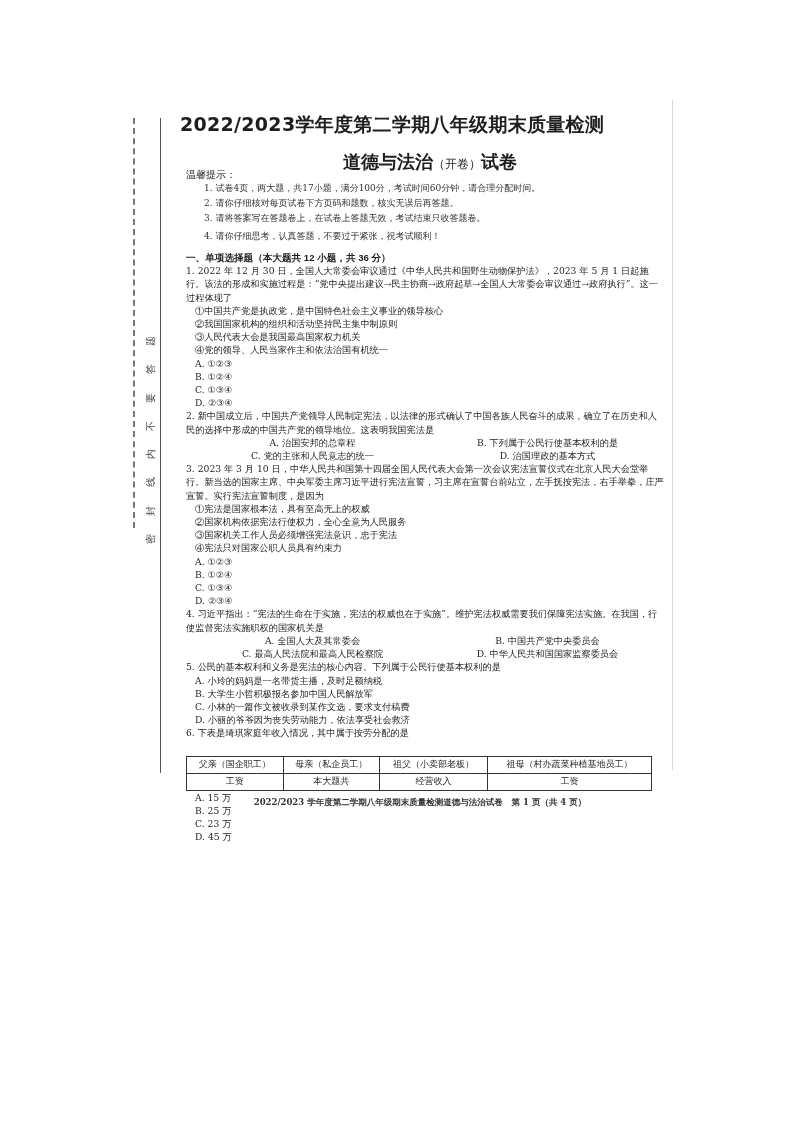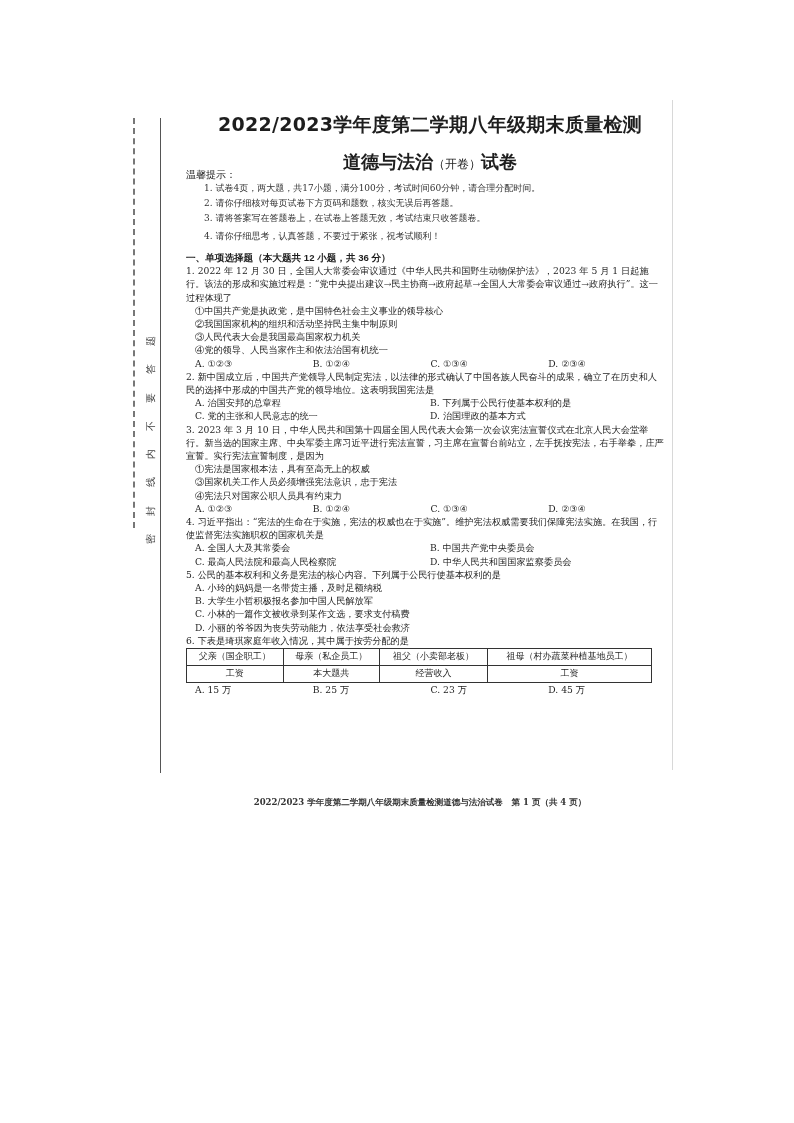--- a/index.html
+++ b/index.html
@@ -9,37 +9,37 @@
   .binding-dash { position:absolute; left:133px; top:118px; width:0; height:410px;
                   border-left:2px dashed #777; }
   .binding-line { position:absolute; left:160px; top:118px; width:0; height:655px;
                   border-left:1.5px solid #555; }
   .binding-text { position:absolute; left:144px; top:335px; width:14px; height:210px;
                   display:flex; flex-direction:column-reverse; justify-content:space-between;
                   align-items:center; font-size:10px; color:#444; }
   .binding-text span { transform:rotate(-90deg); display:block; line-height:12px; }
   .right-edge { position:absolute; left:672px; top:100px; width:0; height:670px;
                 border-left:1.5px solid #d8d8d8; }
-  .title1 { position:absolute; left:180px; top:112px; width:500px; text-align:center;
+  .title1 { position:absolute; left:180px; top:112px; width:500px; 
             font-size:19px; font-weight:bold; font-family:"DejaVu Sans", sans-serif; letter-spacing:0.3px; }
   .title2 { position:absolute; left:180px; top:150px; width:500px; text-align:center;
             font-size:18px; font-weight:bold; font-family:"DejaVu Sans", sans-serif; }
   .title2 .small { font-size:12px; font-weight:normal; }
   .notice-head { position:absolute; left:186px; top:168px; font-size:10px; font-weight:normal; }
   .notice { position:absolute; left:204px; font-size:9px; color:#333; white-space:nowrap; }
   .content { position:absolute; left:186px; top:251px; width:480px; font-size:9.2px; line-height:13.2px; }
   .section-head { font-weight:bold; font-family:Liberation Sans, sans-serif; font-size:9.6px; }
   .q { margin:0; }
   .q .text { padding-left:0; }
   .indent { padding-left:9px; }
-  .opts4 { display:flex; padding-left:9px; }
+  .opts4 { display:flex; padding-left:9px;flex-direction:column; }
   .opts4 span { width:118px; }
-  .opts2 { display:flex; flex-wrap:wrap; padding-left:9px; }
+  .opts2 { display:flex; flex-wrap:wrap; padding-left:9px;text-align:center; }
   .opts2 span { width:235px; }
-  table.income { border-collapse:collapse; margin-top:1px; width:466px; font-size:9px; }
+  table.income { border-collapse:collapse; margin-top:16px; width:466px; font-size:9px; }
   table.income td { border:1px solid #333; text-align:center; height:16px; padding:0 2px; white-space:nowrap; }
   .footer { position:absolute; left:180px; top:797px; width:480px; text-align:center; font-size:8.5px; color:#333; font-weight:bold; }
 </style>
 </head>
 <body>
 
 <div class="page">
 
   <div class="binding-dash"></div>
   <div class="binding-line"></div>
@@ -89,20 +89,21 @@
         <span>A. 治国安邦的总章程</span>
         <span>B. 下列属于公民行使基本权利的是</span>
         <span>C. 党的主张和人民意志的统一</span>
         <span>D. 治国理政的基本方式</span>
       </div>
     </div>
 
     <div class="q">
       <div class="text">3. 2023 年 3 月 10 日，中华人民共和国第十四届全国人民代表大会第一次会议宪法宣誓仪式在北京人民大会堂举行。新当选的国家主席、中央军委主席习近平进行宪法宣誓，习主席在宣誓台前站立，左手抚按宪法，右手举拳，庄严宣誓。实行宪法宣誓制度，是因为</div>
       <div class="indent">①宪法是国家根本法，具有至高无上的权威</div>
+      <div class="indent">②国家机构依据宪法行使权力，全心全意为人民服务</div>
       <div class="indent">③国家机关工作人员必须增强宪法意识，忠于宪法</div>
       <div class="indent">④宪法只对国家公职人员具有约束力</div>
       <div class="opts4">
         <span>A. ①②③</span>
         <span>B. ①②④</span>
         <span>C. ①③④</span>
         <span>D. ②③④</span>
       </div>
     </div>
 

